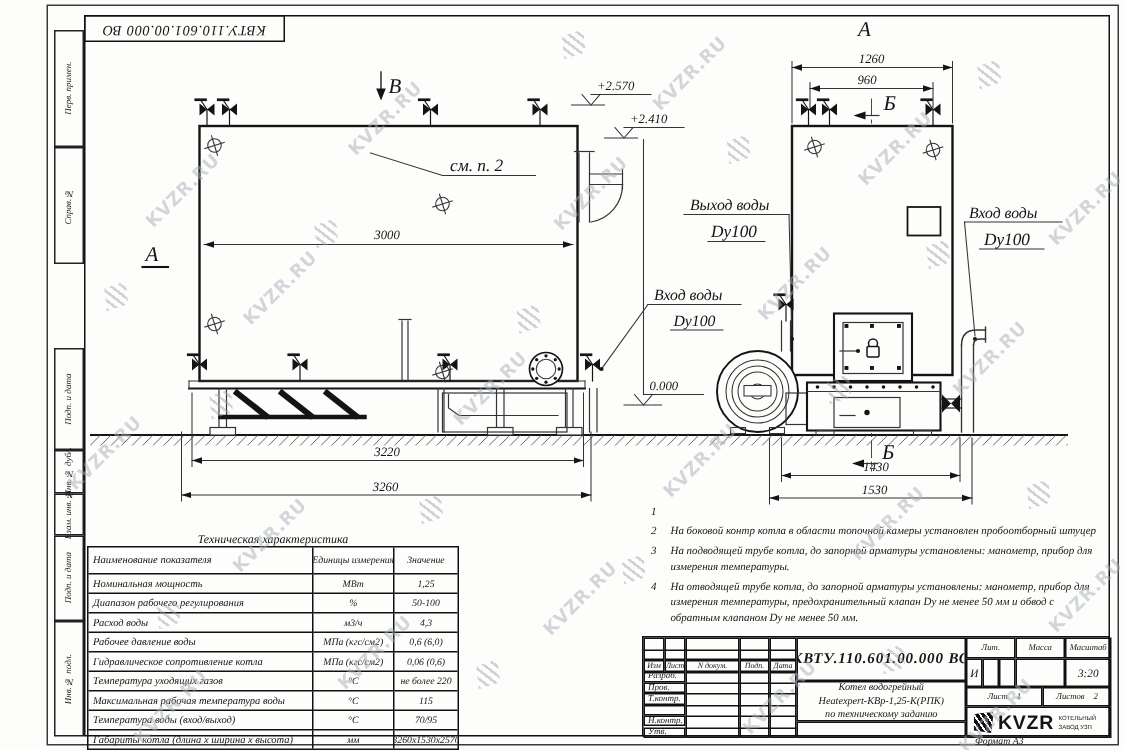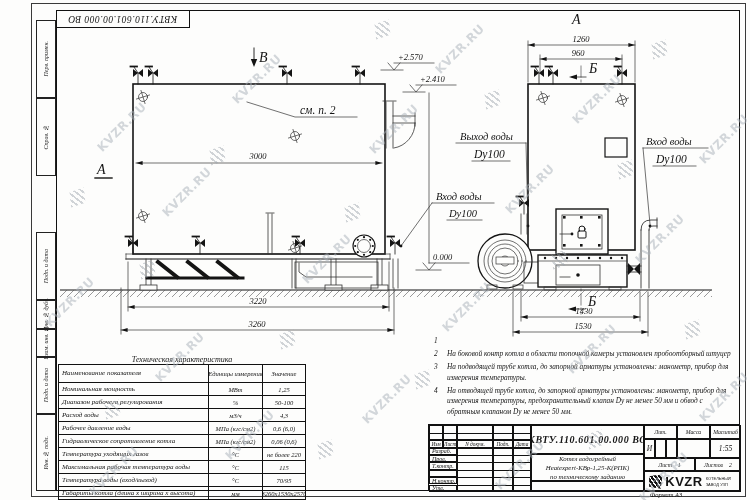--- a/index.html
+++ b/index.html
@@ -465,21 +465,21 @@
     </div>
     <div class="cell" style="left:102px;top:56px;width:113px;height:11px;"></div>
 
     <div class="cell" style="left:215px;top:0;width:33px;height:14px;font-size:5.8px;">Лит.</div>
     <div class="cell" style="left:248px;top:0;width:33px;height:14px;font-size:5.8px;">Масса</div>
     <div class="cell" style="left:281px;top:0;width:31px;height:14px;font-size:5.8px;">Масштаб</div>
     <div class="cell" style="left:215px;top:14px;width:11px;height:19px;font-size:7.5px;">И</div>
     <div class="cell" style="left:226px;top:14px;width:11px;height:19px;"></div>
     <div class="cell" style="left:237px;top:14px;width:11px;height:19px;"></div>
     <div class="cell" style="left:248px;top:14px;width:33px;height:19px;"></div>
-    <div class="cell" style="left:281px;top:14px;width:31px;height:19px;font-size:7.5px;">1:55</div>
+    <div class="cell" style="left:281px;top:14px;width:31px;height:19px;font-size:7.5px;">3:20</div>
 
     <div class="cell listrow" style="left:215px;top:33px;width:51px;height:13px;font-size:5.8px;">
       <span>Лист</span>
         <span>1</span>
     </div>
     <div class="cell listrow" style="left:266px;top:33px;width:46px;height:13px;font-size:5.8px;">
       <span>Листов</span>
         <span>2</span>
     </div>
 

